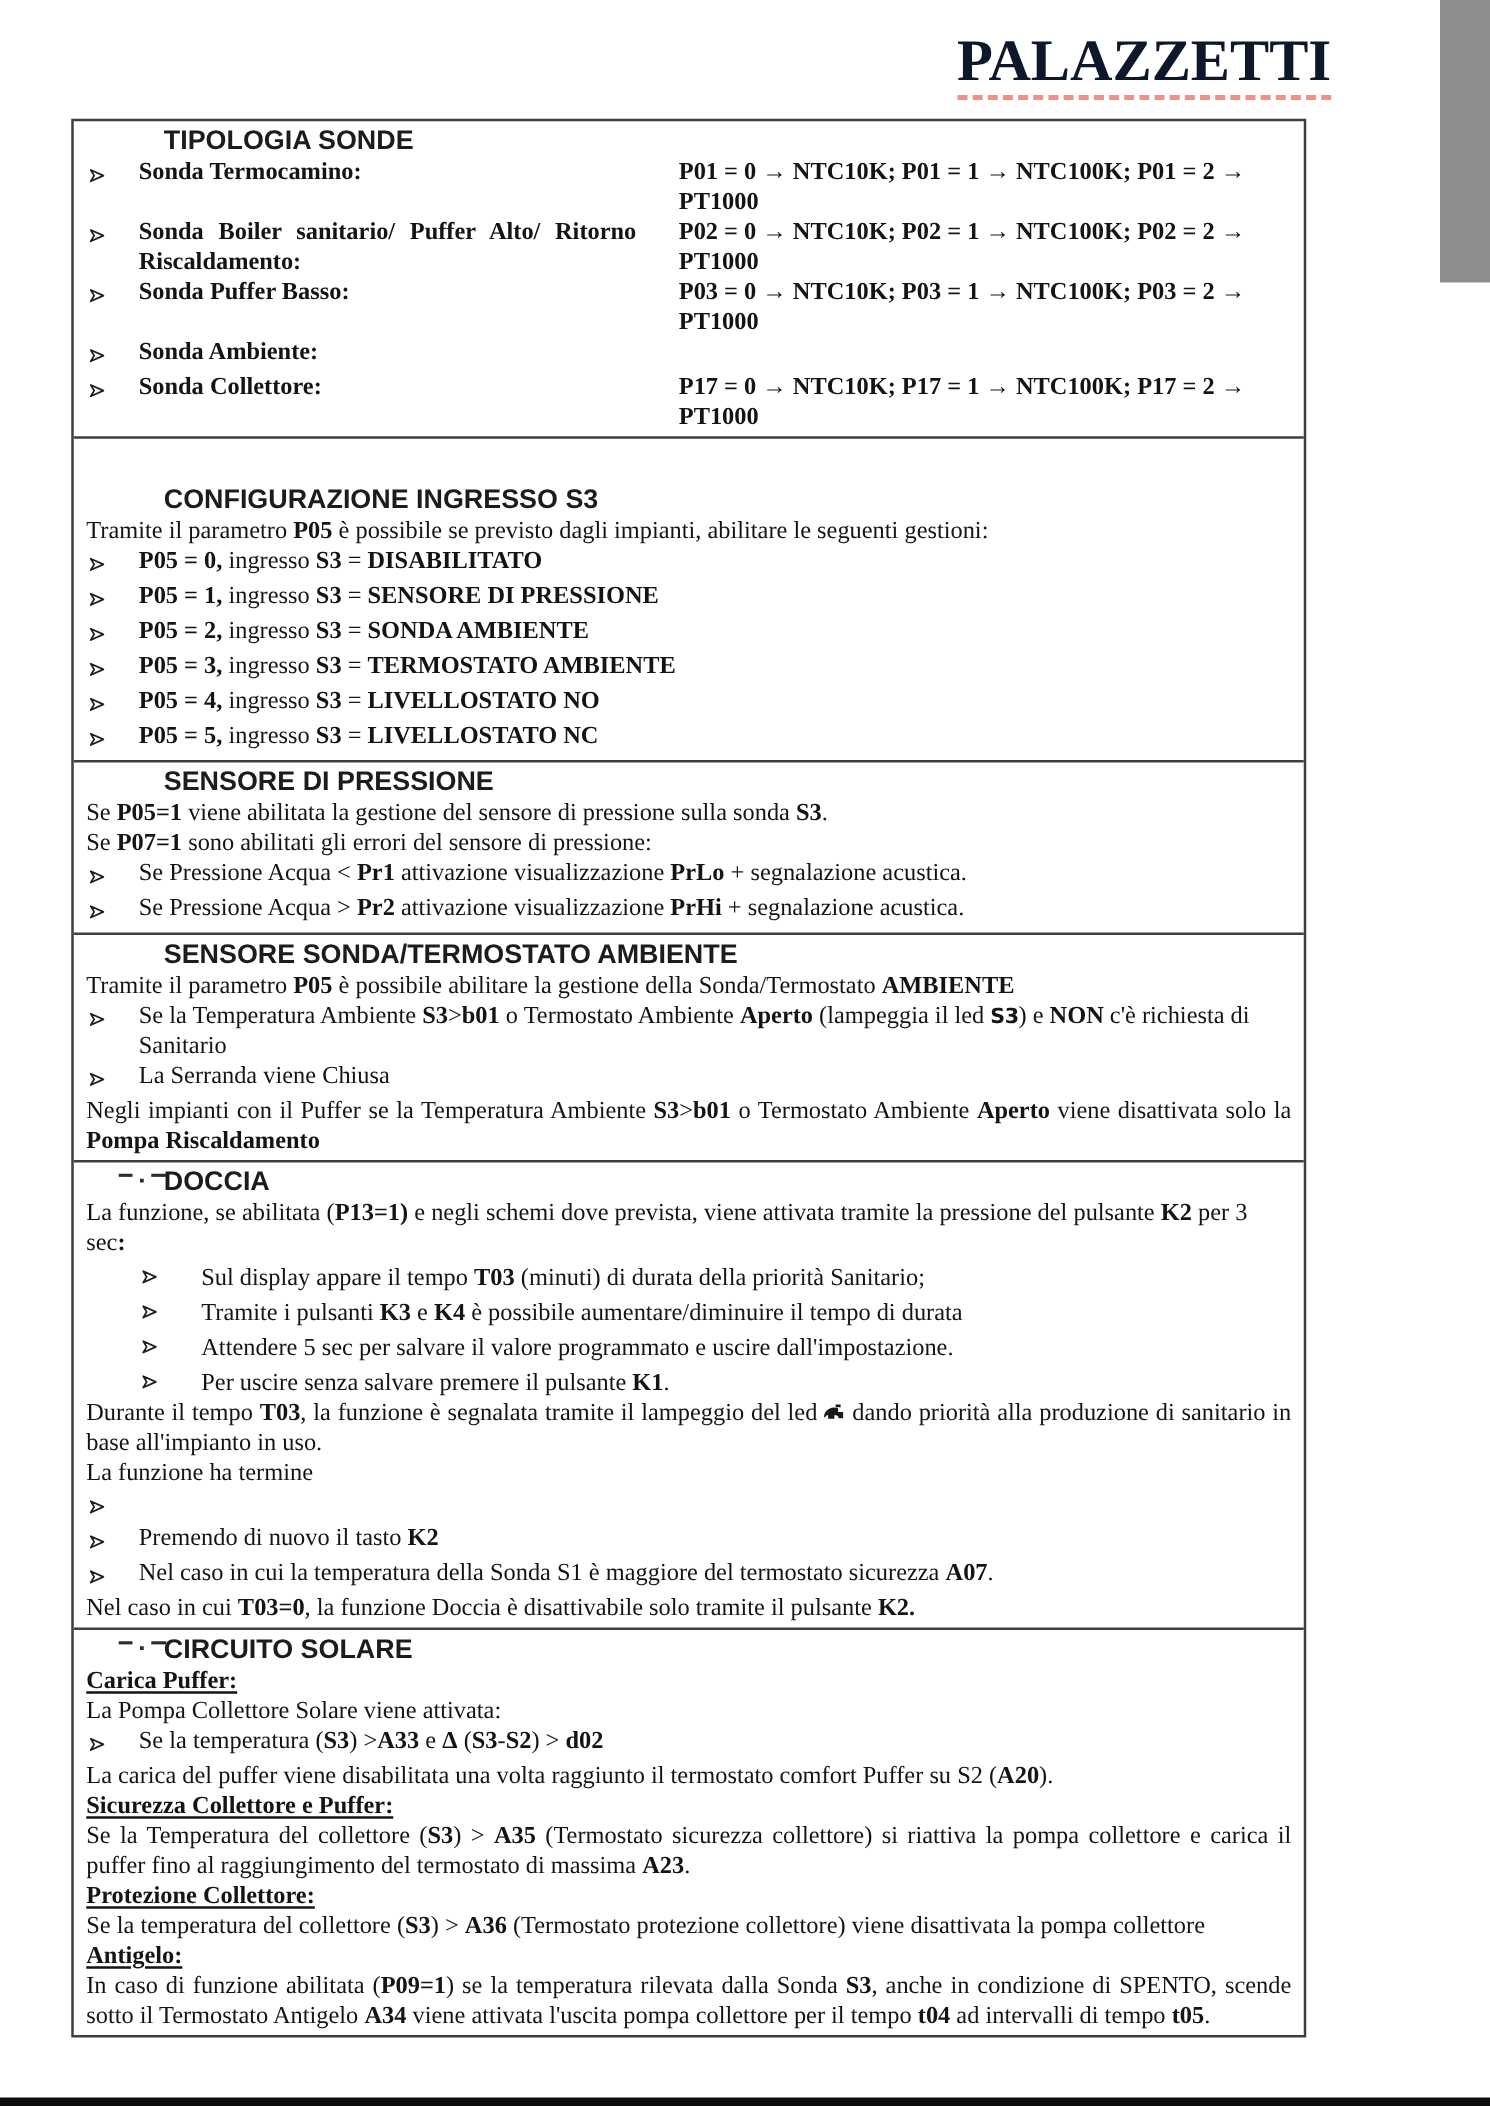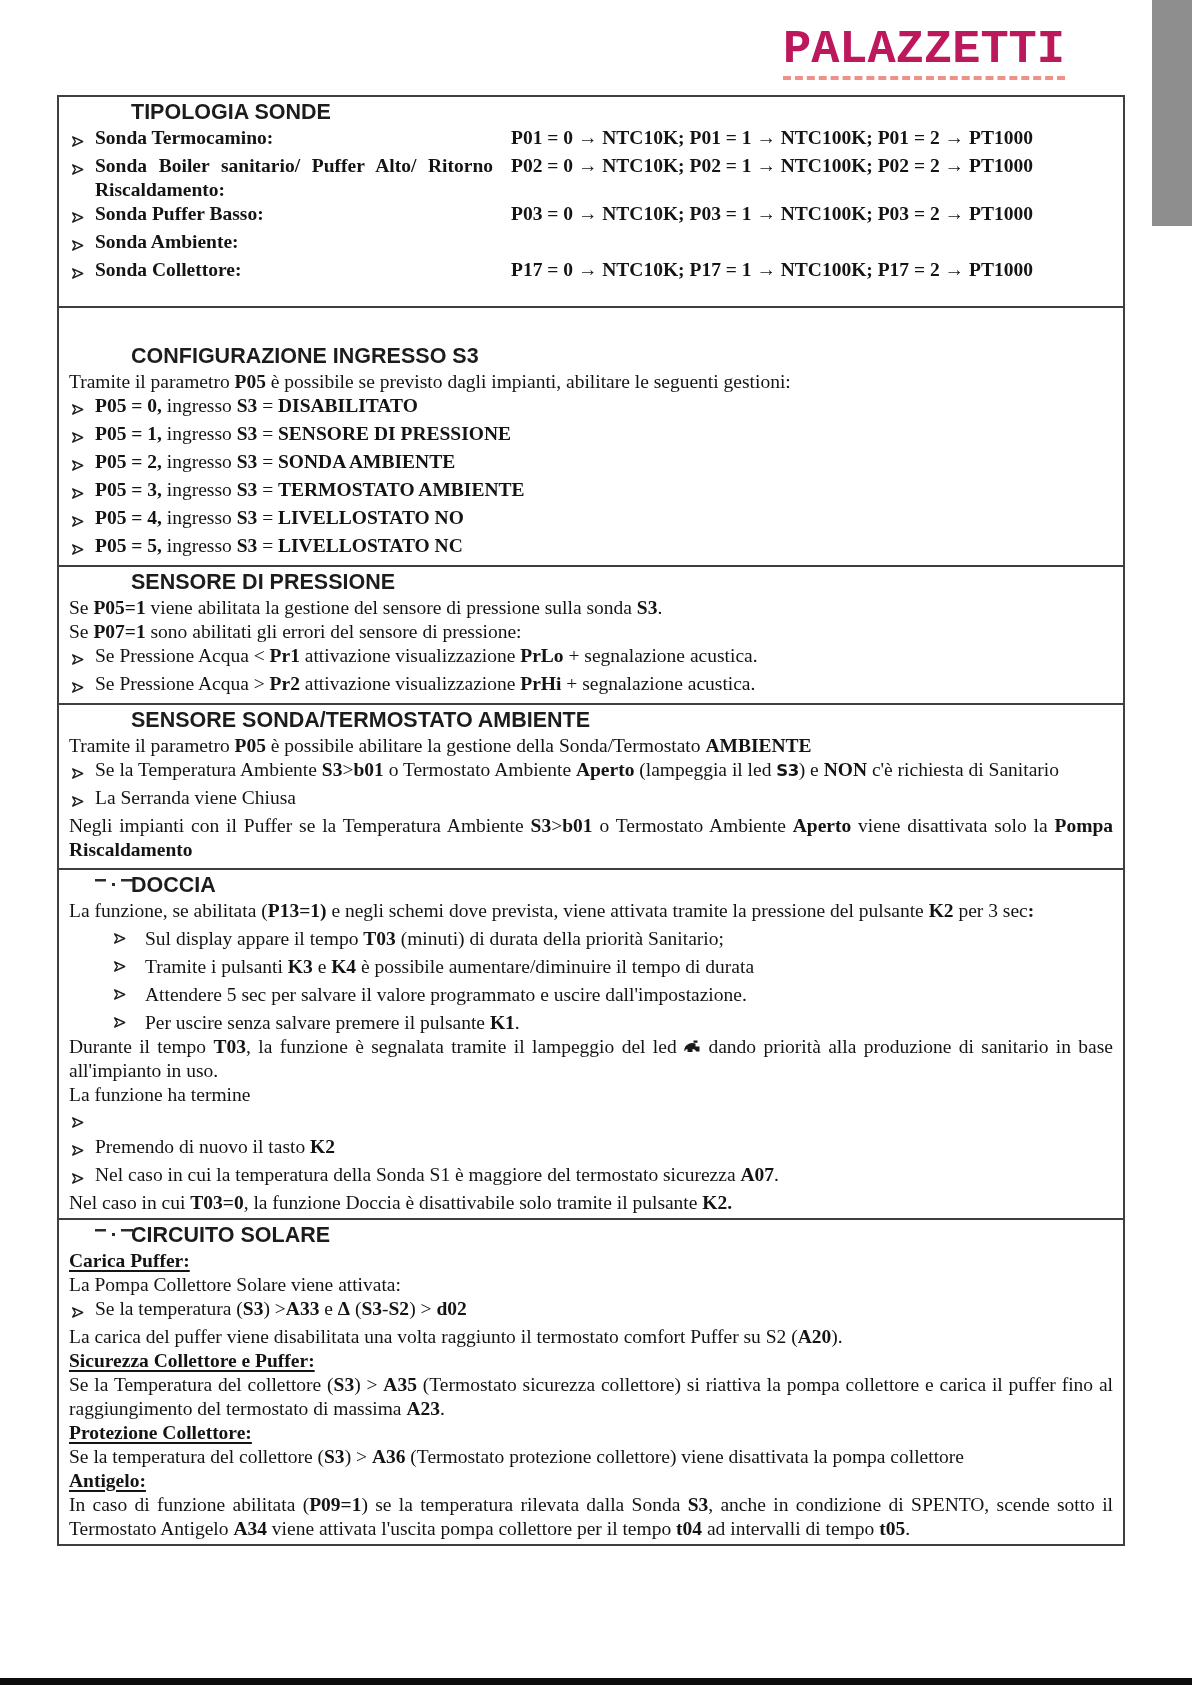--- a/index.html
+++ b/index.html
@@ -5,26 +5,26 @@
   html,body { margin:0; padding:0; background:#ffffff; }
   body {
     width:1192px; height:1685px; position:relative; overflow:hidden;
     font-family:"Liberation Serif", serif; color:#141414;
   }
   .gray-tab {
     position:absolute; top:0; right:0; width:40px; height:226px; background:#8e8e8e;
   }
   .logo {
     position:absolute; top:26px; right:127px;
-    font-family:Liberation Mono, monospace; font-weight:bold;
-    font-size:47px; line-height:1; letter-spacing:0px; color:#be185d;
+    font-family:Liberation Serif, serif; font-weight:bold;
+    font-size:47px; line-height:1; letter-spacing:0px; color:#0f172a;
     padding-bottom:3px; border-bottom:4px dashed #ee9289;
   }
   .doc-table {
-    position:absolute; left:57px; top:95px; width:1068px;
+    position:absolute; left:57px; top:95px; width:988px;
     border:2px solid #3f3f3f; box-sizing:border-box; background:#fff;
   }
   .section {
     border-bottom:2px solid #3f3f3f; box-sizing:border-box;
     padding:2px 10px 3px 10px; font-size:19.5px; line-height:24px;
   }
   .section:last-child { border-bottom:none; }
   .section:nth-child(1) { min-height:211px; }
   .section:nth-child(2) { min-height:194px;margin-top:33px; }
   .section:nth-child(3) { min-height:116px; }
@@ -39,21 +39,21 @@
   .frag {
     position:absolute; left:26px; top:7px; width:40px; height:8px;
     background:
       linear-gradient(#2c2c2c,#2c2c2c) 0 0/11px 2.5px no-repeat,
       linear-gradient(#2c2c2c,#2c2c2c) 17px 4px/3px 3px no-repeat,
       linear-gradient(#2c2c2c,#2c2c2c) 26px 0/12px 2.5px no-repeat;
   }
   .p {}
   .justify { text-align:justify; }
   .hu { font-weight:bold; text-decoration:underline; text-decoration-thickness:1.5px; text-underline-offset:3px; }
-  .bullet, .row2, .bullet2 { display:flex; align-items:flex-start; }
+  .bullet, .row2, .bullet2 { display:flex; align-items:flex-start;gap:16px; }
   .arrow { flex:0 0 26px; padding:4px 0 0 2px; box-sizing:border-box; }
   .bullet2 { padding-left:38px;align-items:flex-end; }
   .bullet2 .arrow { flex:0 0 38px; padding-left:6px; }
   .btext { flex:1; }
   .row2 .label { flex:0 0 398px; }
   .row2 .value { flex:1; padding-left:18px; }
   .led-s3 {
     font-family:"DejaVu Sans", sans-serif; font-weight:bold;
     font-size:0.85em; letter-spacing:-0.5px;
   }

